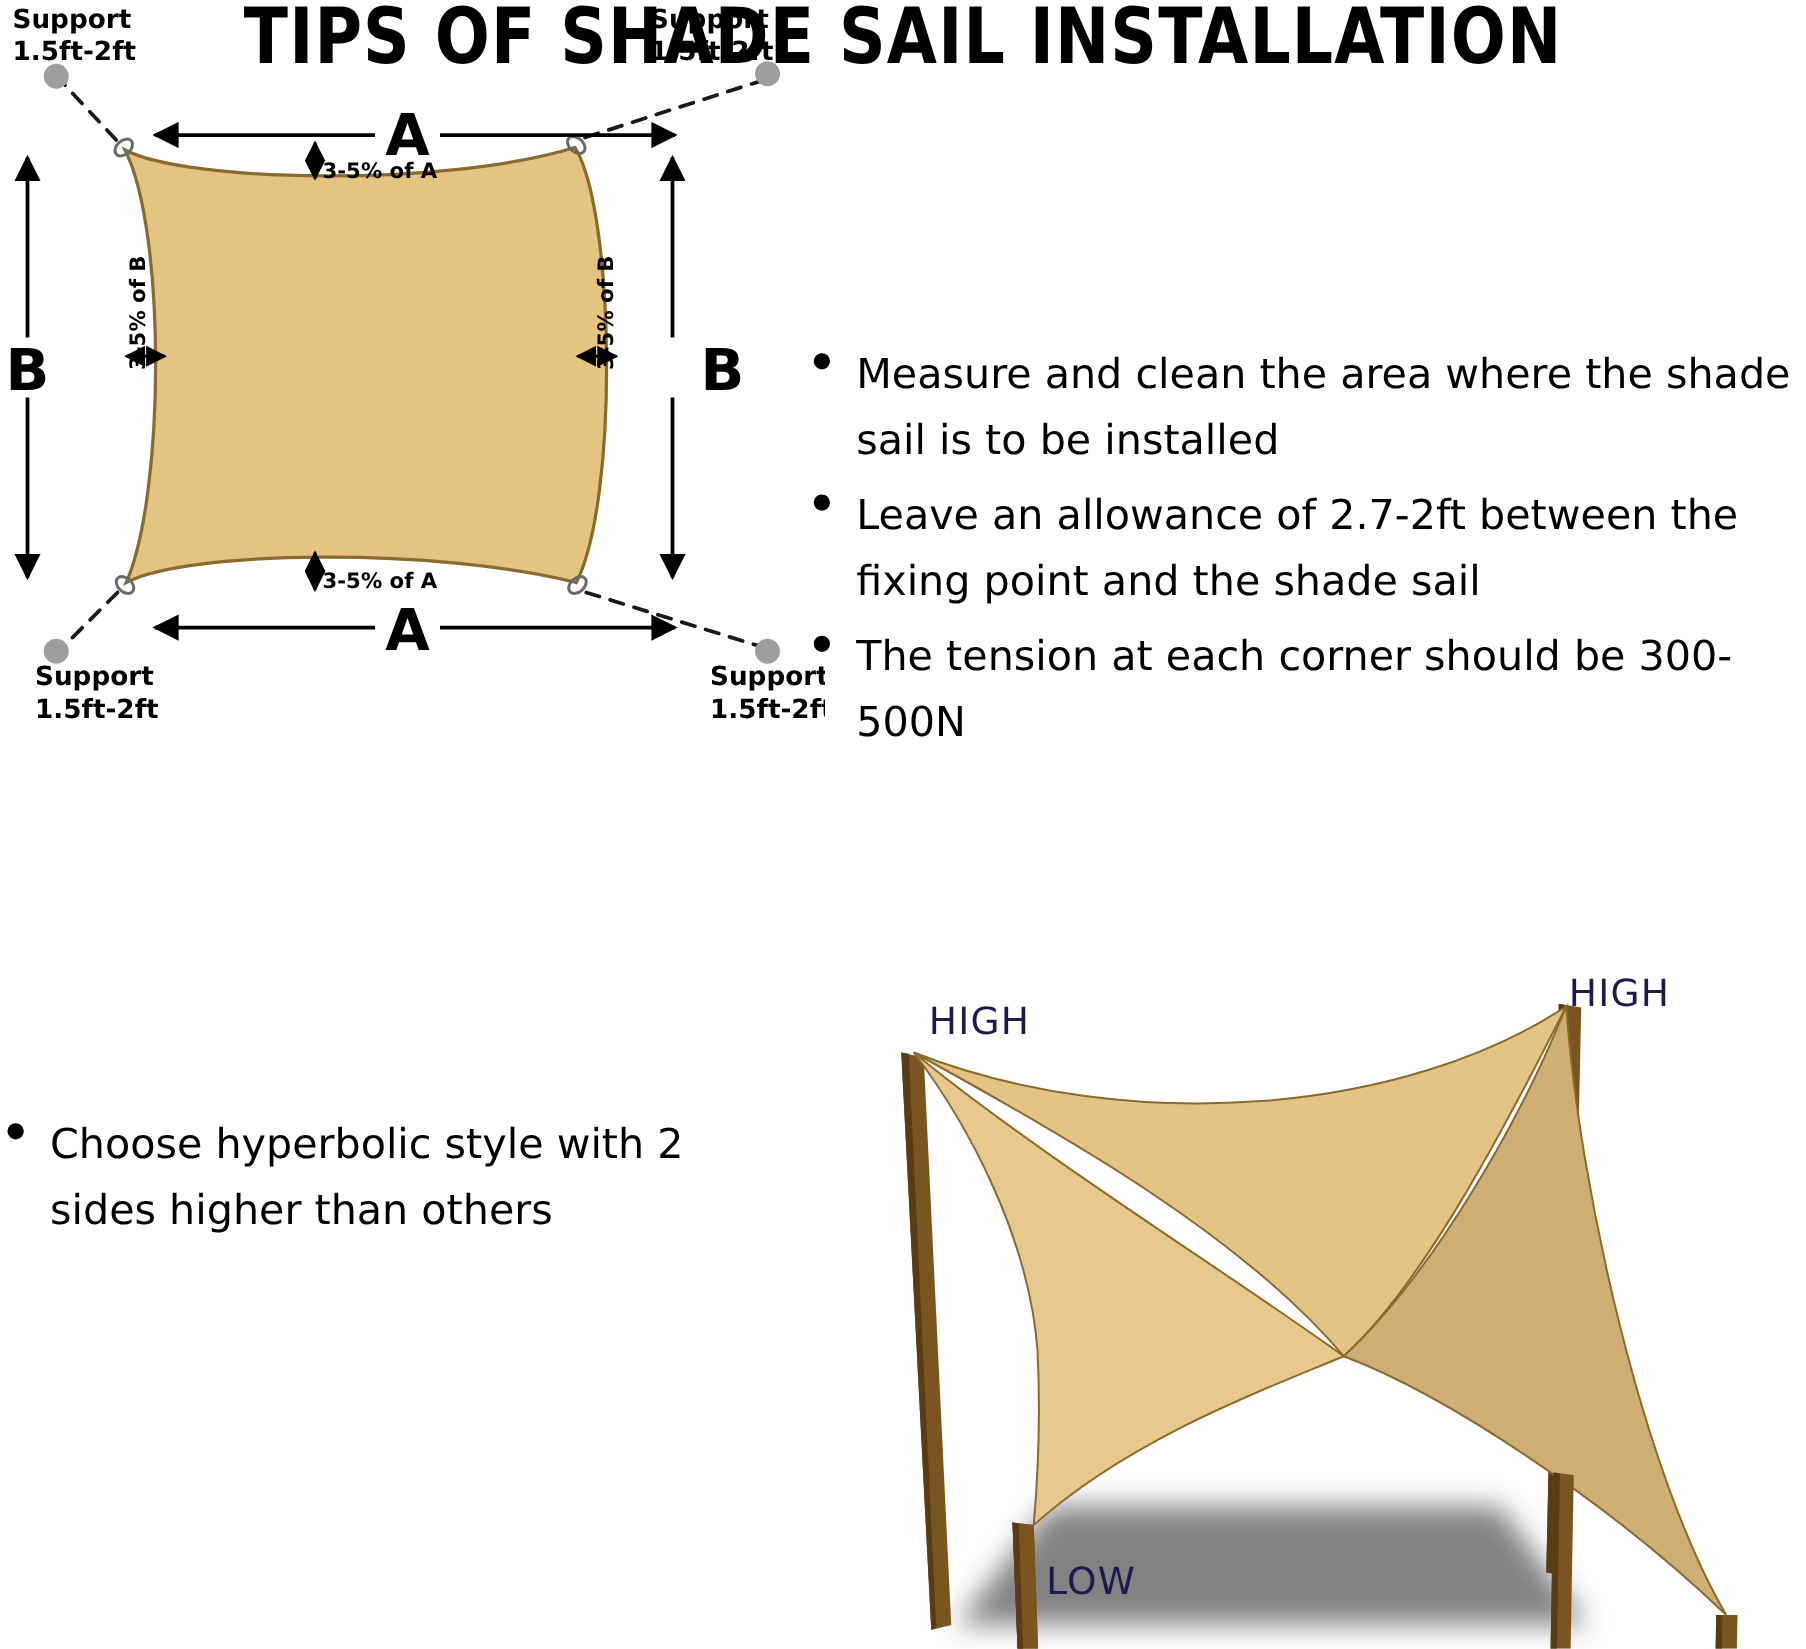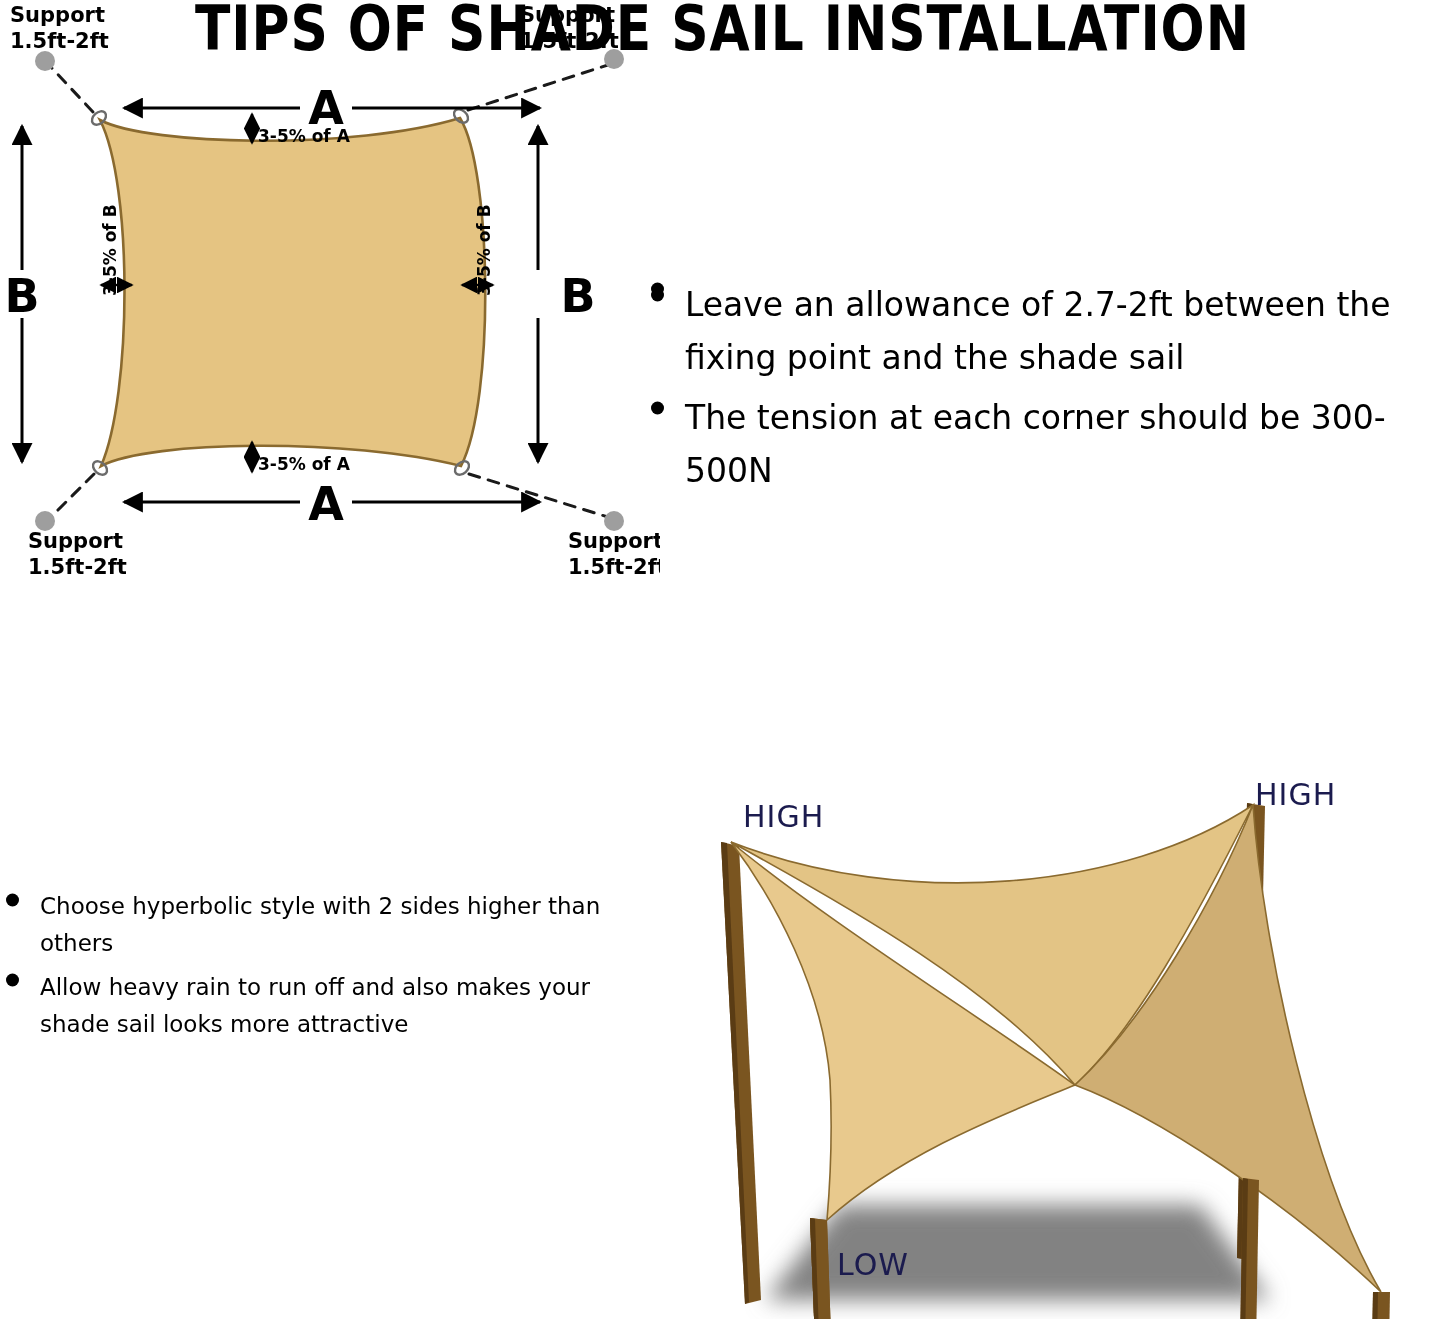--- a/index.html
+++ b/index.html
@@ -39,21 +39,21 @@
   }
 
   #tips-right{
     position:absolute;left:645px;top:272px;width:805px;
     font-size:33px;line-height:1.62;
   }
   #tips-right li{margin-bottom:6px;}
 
   #tips-left{
     position:absolute;left:0px;top:888px;width:620px;
-    font-size:23px;line-height:1.62;
+    font-size:33px;line-height:1.62;
   }
   #tips-left li{margin-bottom:6px;}
 
   
   .lbl-support{font-family:"DejaVu Sans","Liberation Sans",sans-serif;font-size:21px;font-weight:600;fill:#000;}
   .lbl-AB{font-family:"DejaVu Sans","Liberation Sans",sans-serif;font-size:46px;font-weight:bold;fill:#000;}
   .lbl-pct{font-family:"DejaVu Sans","Liberation Sans",sans-serif;font-size:17px;font-weight:bold;fill:#000;}
   .lbl-hl{font-family:"DejaVu Sans","Liberation Sans",sans-serif;font-size:30px;fill:#1b1b4e;letter-spacing:1px;}
 </style>
 </head>
@@ -155,39 +155,36 @@
 
   <g>
     <line x1="462" y1="285" x2="493" y2="285" stroke="#000" stroke-width="2.4" marker-start="url(#arrEnd)" marker-end="url(#arrEnd)"></line>
     <text class="lbl-pct" x="490" y="296" transform="rotate(-90 490 296)">3-5% of B</text>
   </g>
 </svg>
 
 <ul class="bullets" id="tips-right">
   <li>
     <span class="dot"></span>
+    <span>Measure and clean the area where the shade sail is to be installed</span>
   </li>
   <li>
     <span class="dot"></span>
     <span>Leave an allowance of 2.7-2ft between the fixing point and the shade sail</span>
   </li>
   <li>
     <span class="dot"></span>
     <span>The tension at each corner should be 300-500N</span>
   </li>
 </ul>
 
 <ul class="bullets" id="tips-left">
   <li>
     <span class="dot"></span>
     <span>Choose hyperbolic style with 2 sides higher than others</span>
-  </li>
-  <li>
-    <span class="dot"></span>
-    <span>Allow heavy rain to run off and also makes your shade sail looks more attractive</span>
   </li>
 </ul>
 
 <svg class="panel" id="hyper-diagram" viewBox="0 0 790 539" width="790" height="539">
 
   <defs>
     <filter id="softShadow" x="-30%" y="-60%" width="160%" height="240%">
       <feGaussianBlur stdDeviation="11"></feGaussianBlur>
     </filter>
   </defs>

